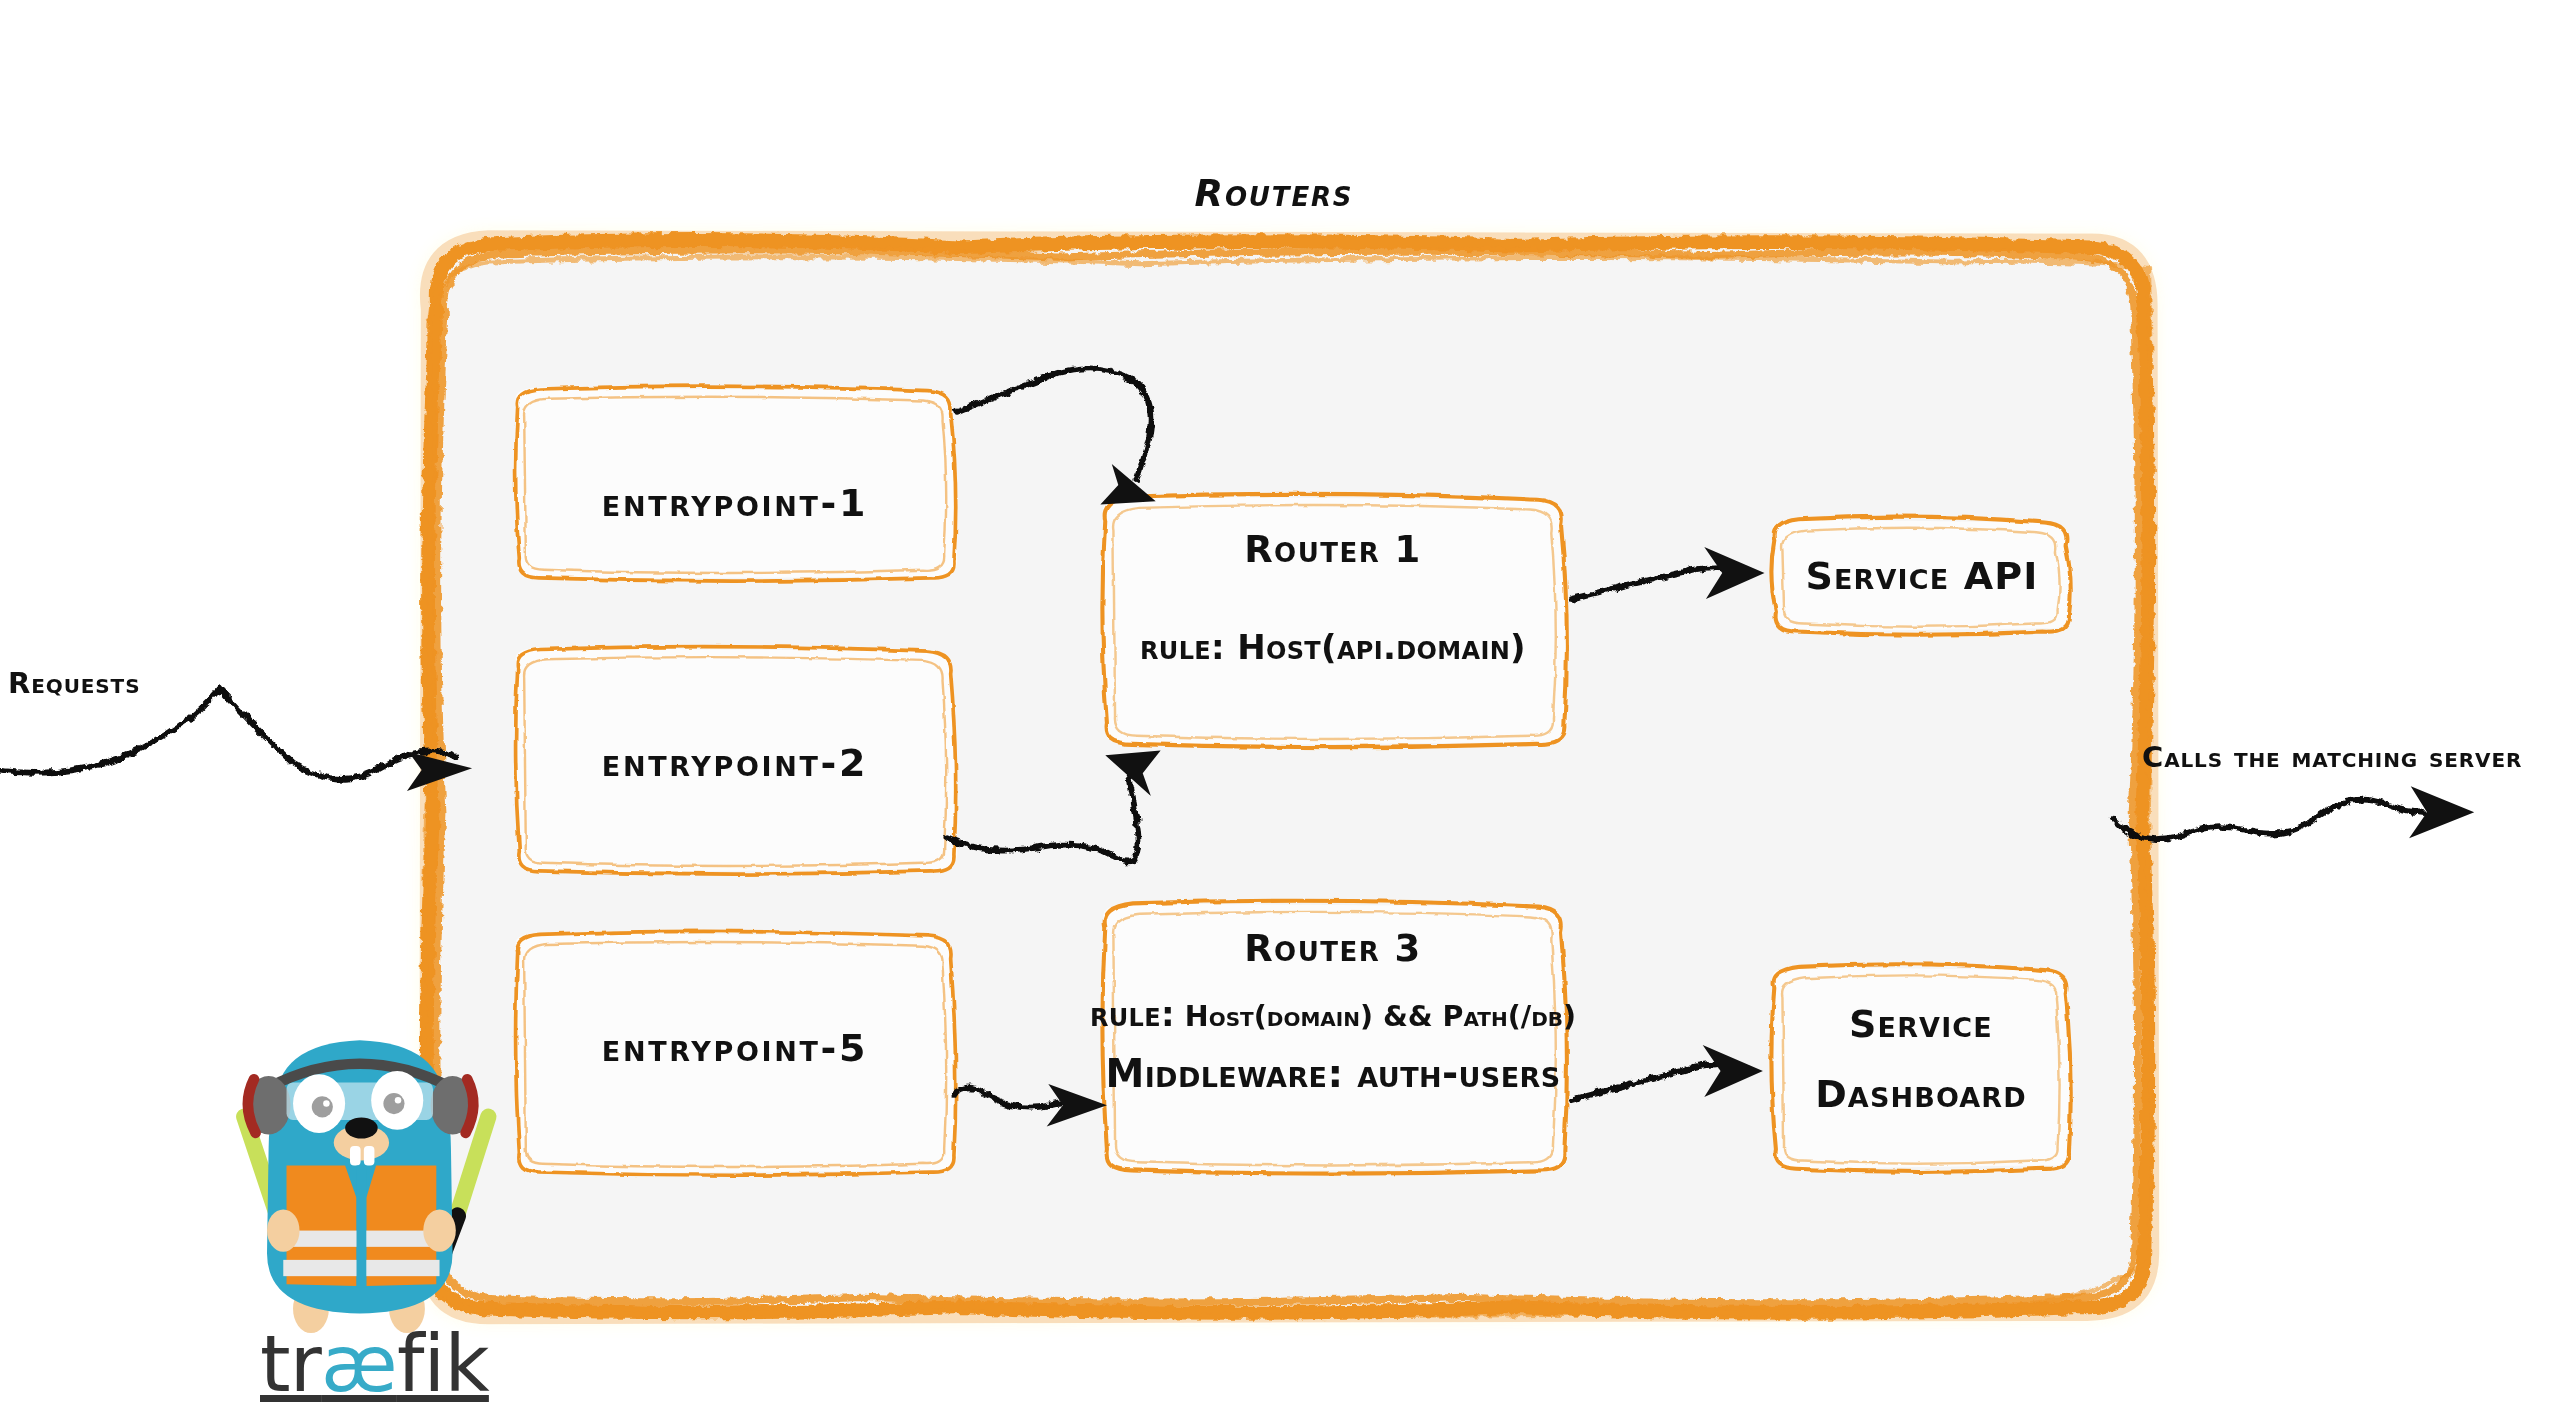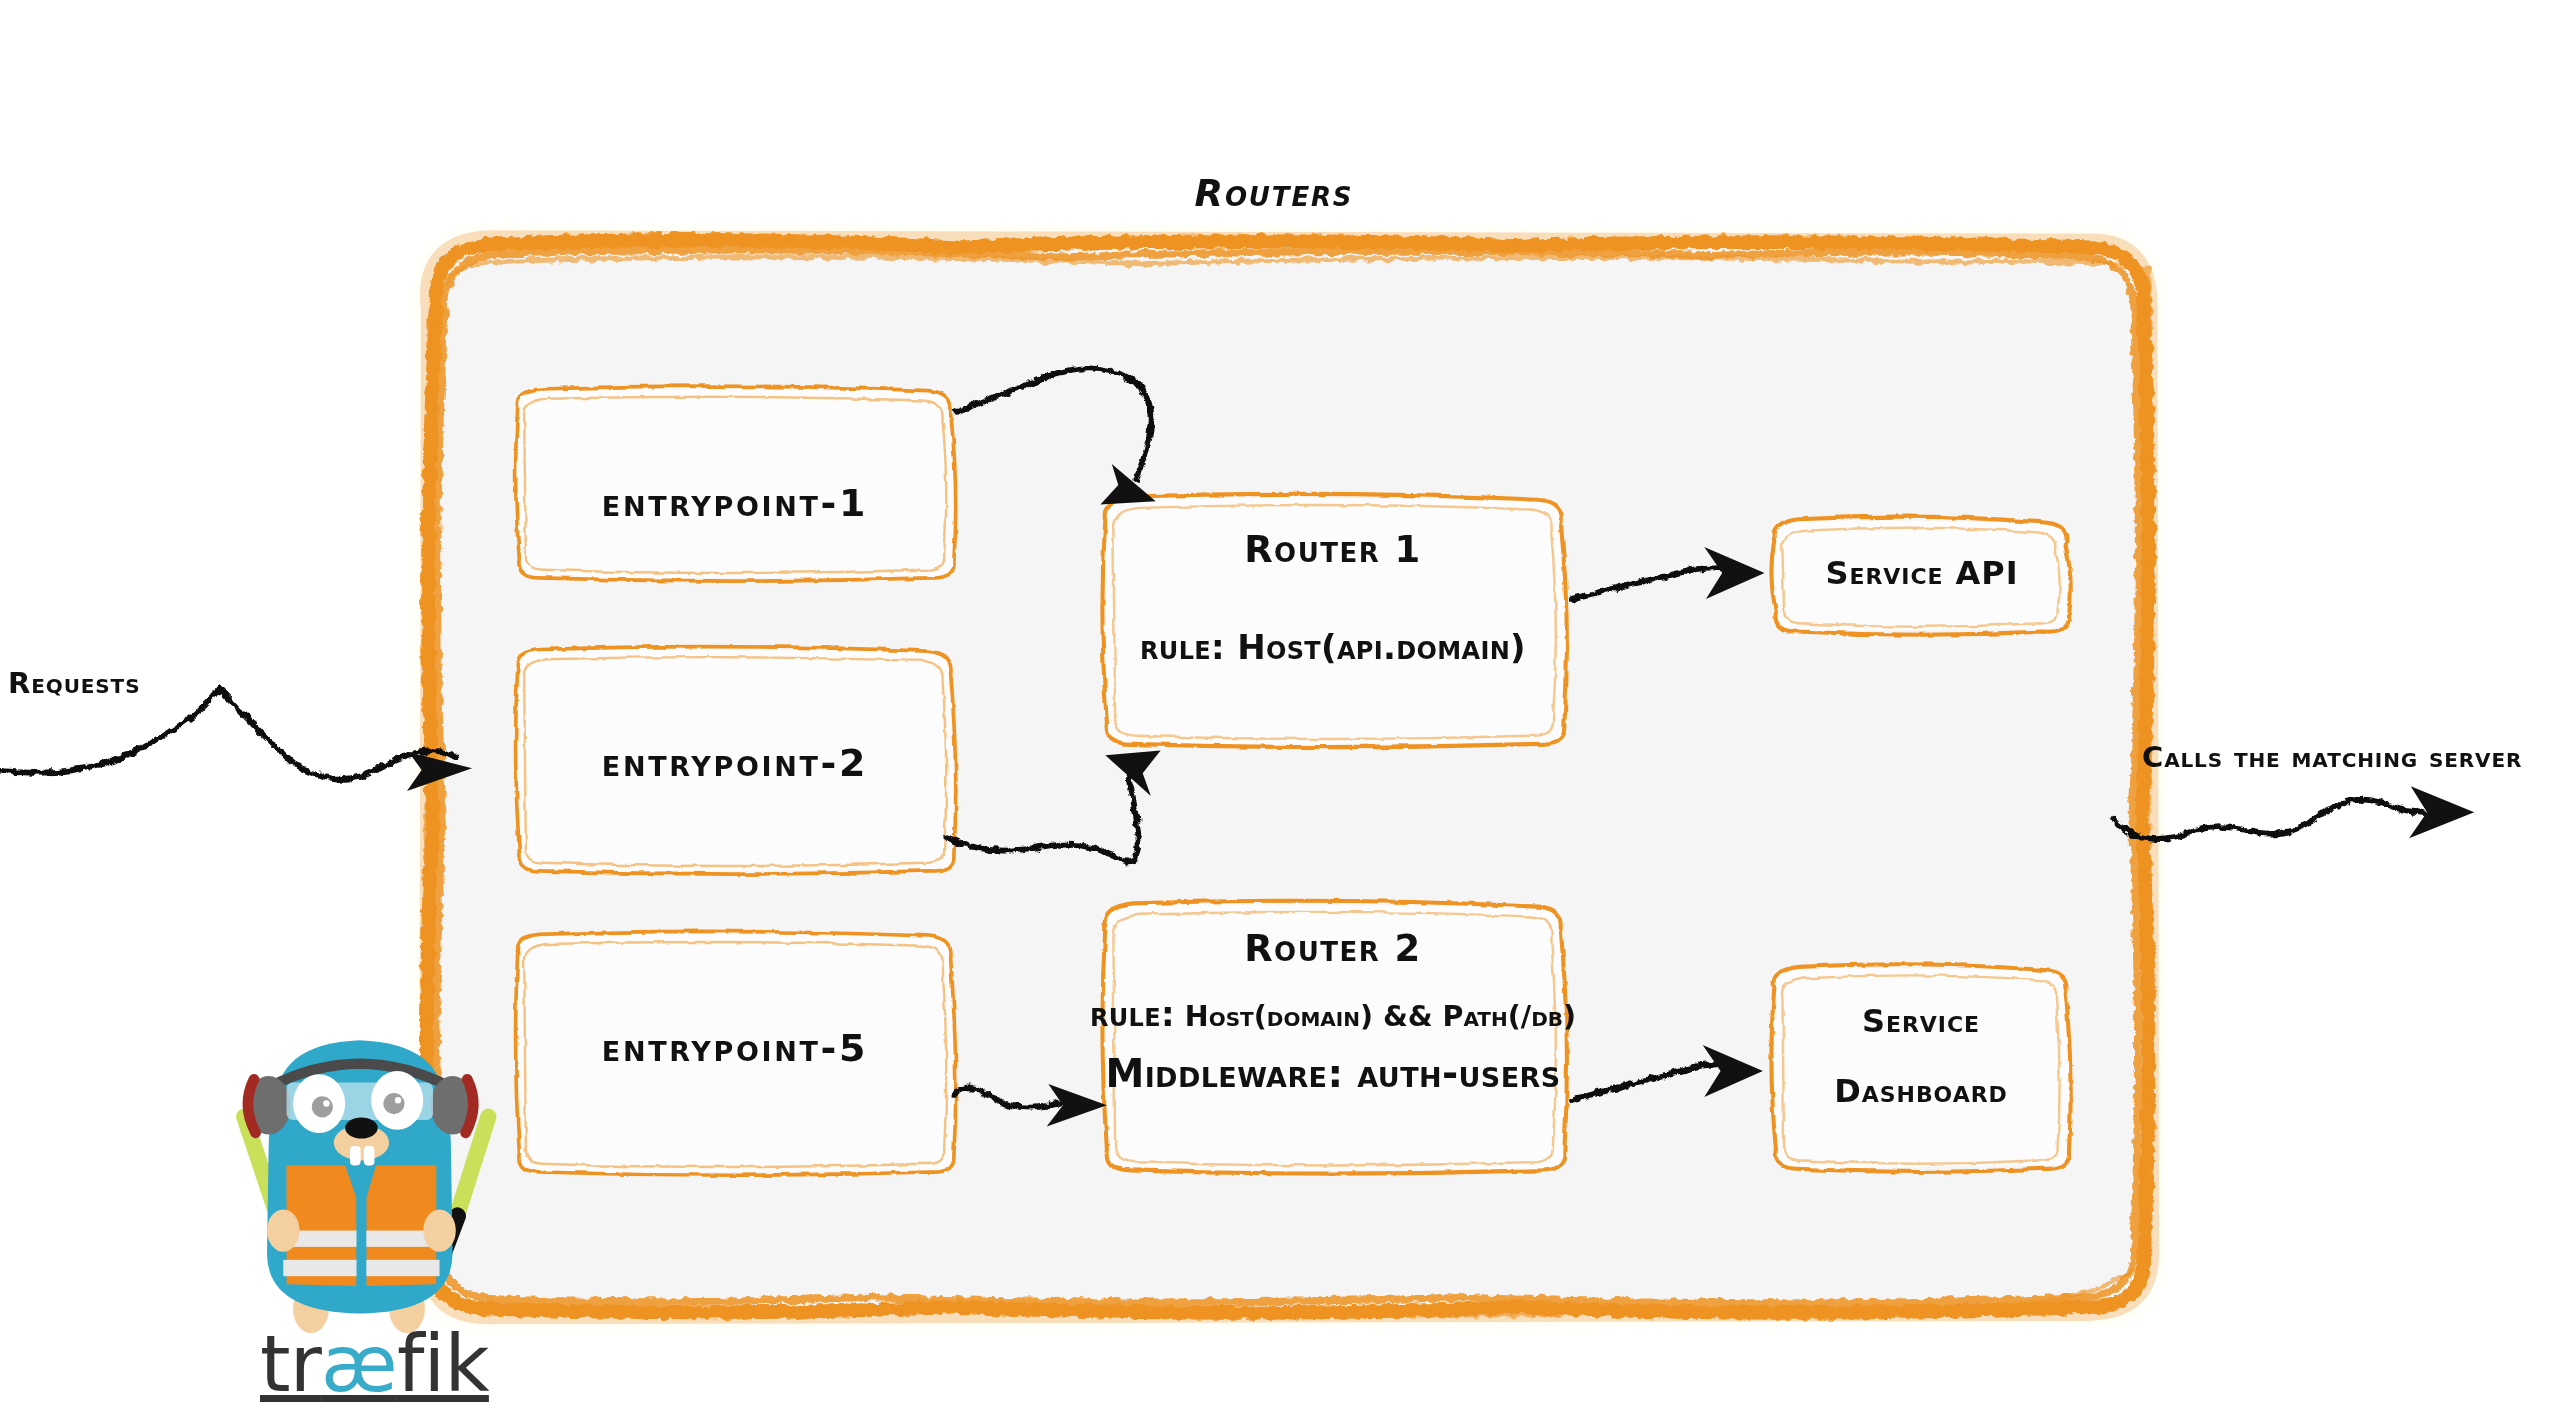--- a/index.html
+++ b/index.html
@@ -43,21 +43,21 @@
   #diagram-title {
     font-size: 37px;
     letter-spacing: 0.05em;
     font-style: italic;
   }
   .ep-label   { font-size: 38px; letter-spacing: 0.07em; }
   .router-name{ font-size: 37px; letter-spacing: 0.04em; }
   .router-rule{ font-size: 34px; letter-spacing: 0.01em; }
   .router-rule-sm { font-size: 28.5px; letter-spacing: 0.0em; }
   .router-mw  { font-size: 39px; letter-spacing: 0.01em; }
-  .svc-label  { font-size: 32px; letter-spacing: 0.03em; }
+  .svc-label  { font-size: 38px; letter-spacing: 0.03em; }
   .edge-label { font-size: 29px; letter-spacing: 0.03em; }
 
   
   #traefik-wordmark {
     position: absolute;
     left: 260px;
     top: 1319px;
     font-family: "DejaVu Sans", sans-serif;
     font-size: 78px;
     font-weight: 400;
@@ -288,21 +288,21 @@
   <div class="txt center ep-label" style="left:735px; top:482px;">entrypoint-1</div>
   <div class="txt center ep-label" style="left:735px; top:742px;">entrypoint-2</div>
   <div class="txt center ep-label" style="left:735px; top:1027px;">entrypoint-5</div>
 
   <div class="txt center router-name" style="left:1333px; top:529px;">Router 1</div>
   <div class="txt center router-rule" style="left:1333px; top:628px;">
     <span>rule:</span>
     <span>Host(api.domain)</span>
   </div>
 
-  <div class="txt center router-name" style="left:1333px; top:928px;">Router 2</div>
+  <div class="txt center router-name" style="left:1333px; top:928px;">Router 3</div>
   <div class="txt center router-rule-sm" style="left:1333px; top:995px;">
     <span class="router-rule">rule:</span>
     <span>Host(domain) &amp;&amp; Path(/db)</span>
   </div>
   <div class="txt center router-mw" style="left:1333px; top:1052px;">
     <span>Middleware:</span>
     <span>auth-users</span>
   </div>
 
   <div class="txt center svc-label" style="left:1922px; top:555px;">Service API</div>

